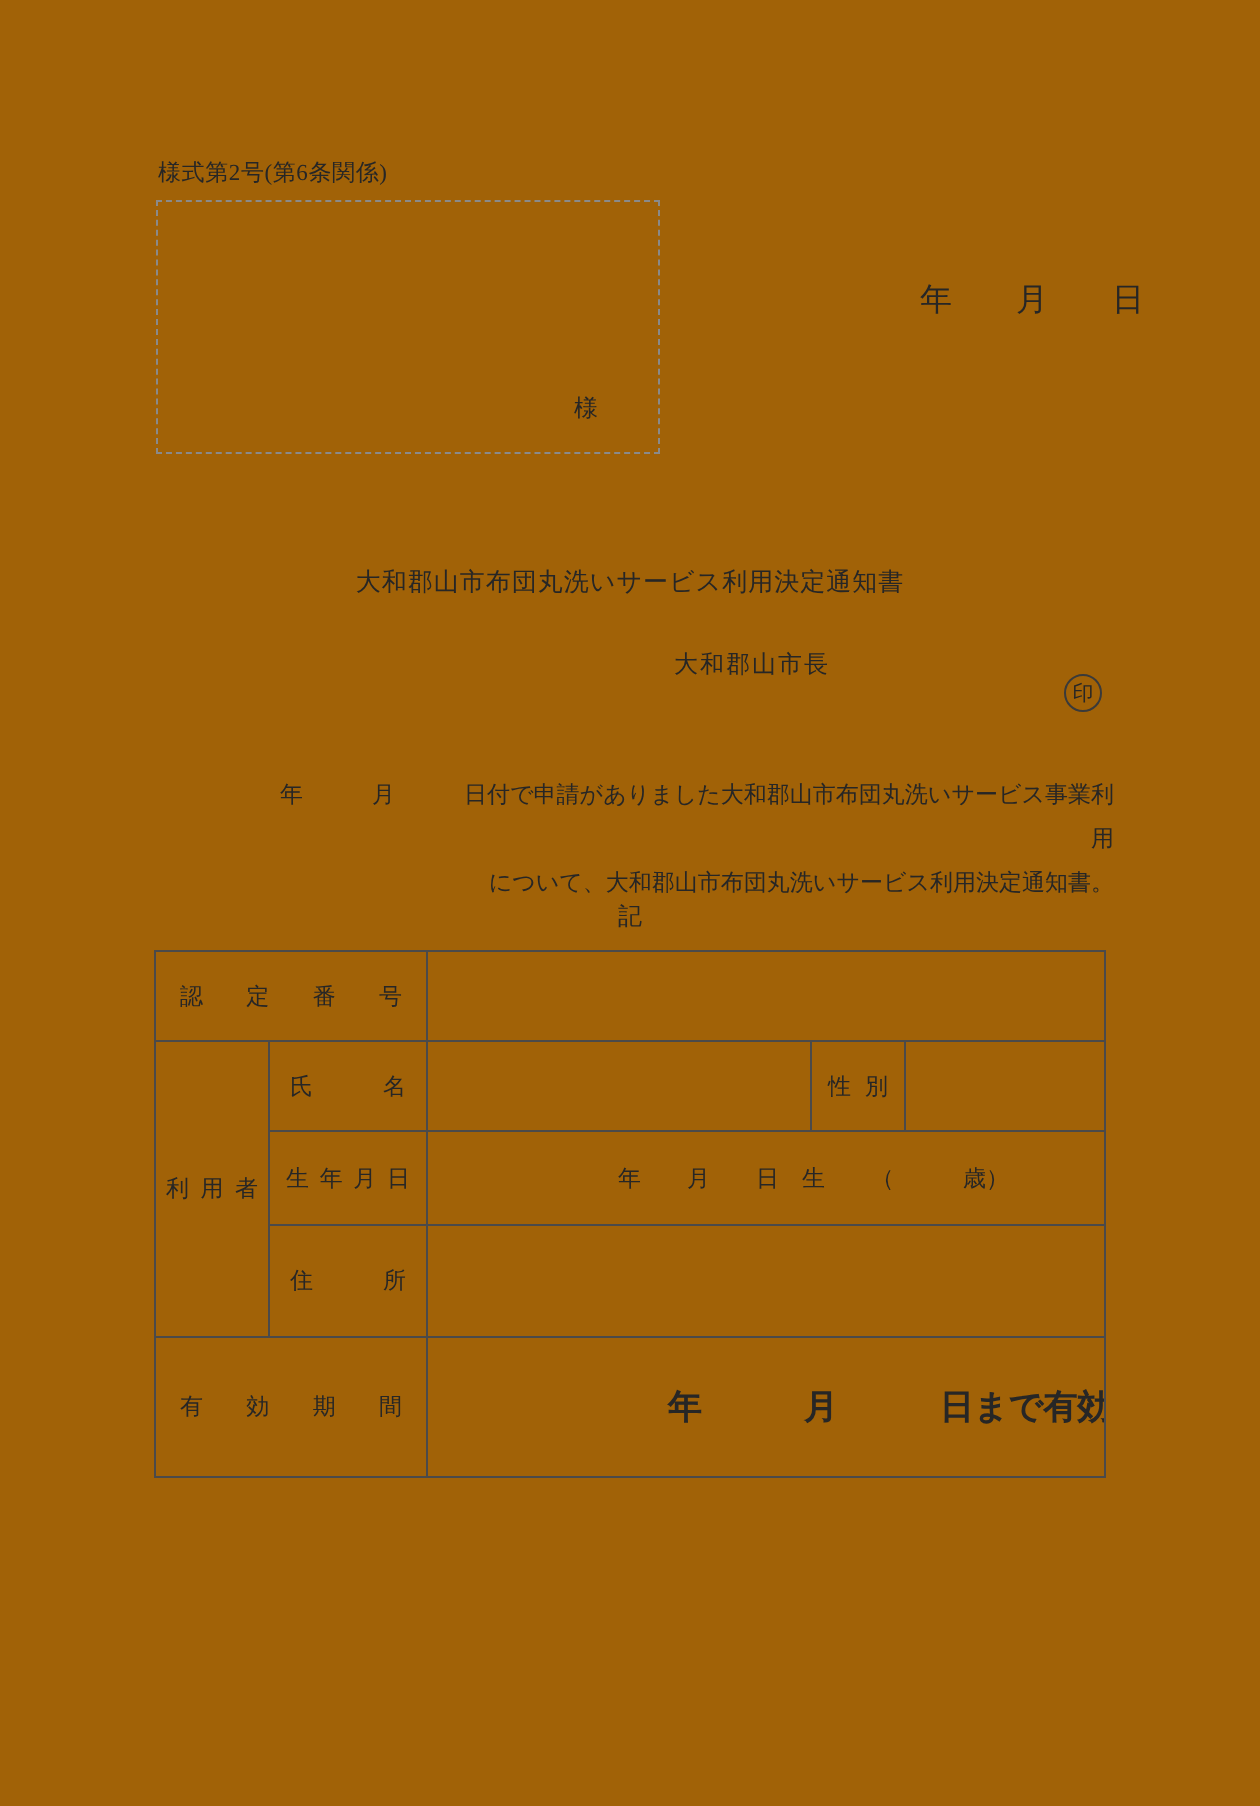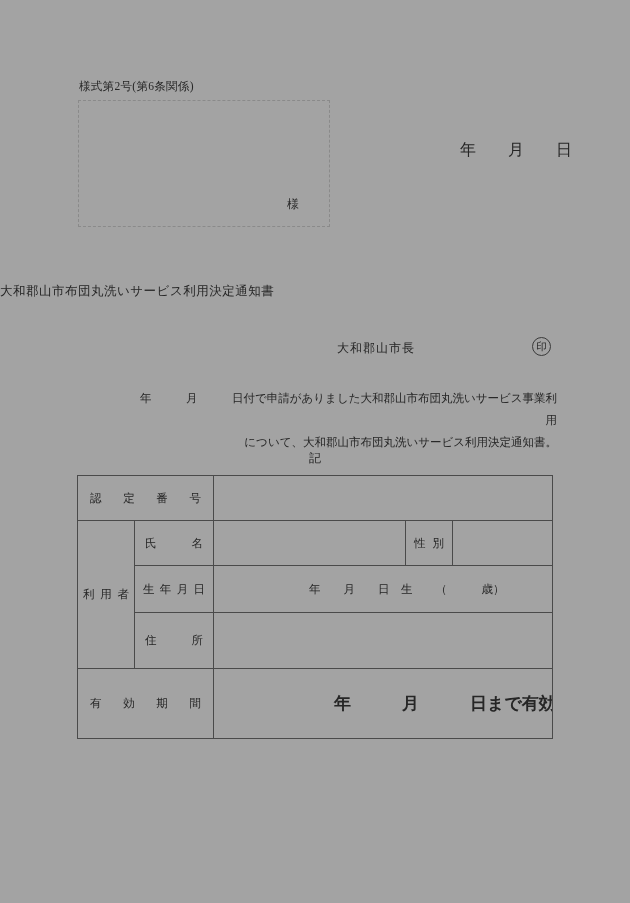--- a/index.html
+++ b/index.html
@@ -1,43 +1,43 @@
 <!DOCTYPE html>
 <html><head>
 <meta charset="utf-8">
 <style>
   html, body { margin: 0; padding: 0; background: #e8e8e8; }
   .page {
     position: relative;
     width: 630px;
     height: 903px;
     margin: 0 auto;
-    background: #a3a3a3;
+    background: #a16207;
     font-family: "Liberation Serif", "DejaVu Serif", serif;
     color: #262626;
     overflow: hidden;
   }
   .abs { position: absolute; }
 
   .form-number { left: 79px; top: 79px; font-size: 11.5px; letter-spacing: 0.3px; }
 
   .recipient-box {
     left: 78px; top: 100px; width: 250px; height: 125px;
     border: 1px dashed #8a8a8a;
   }
   .recipient-sama { position: absolute; right: 30px; bottom: 13px; font-size: 12px; }
 
   .issue-date { left: 460px; top: 102px; font-size: 16px; margin-top: 38px; }
 
   .doc-title {
     left: 0; top: 283px; width: 630px;
-    text-align: left; font-size: 12.5px; letter-spacing: 0.5px;
+    text-align: center; font-size: 12.5px; letter-spacing: 0.5px;
   }
 
-  .sender { left: 337px; top: 340px; font-size: 12px; letter-spacing: 1px; }
+  .sender { left: 337px; top: 324px; font-size: 12px; letter-spacing: 1px; }
 
   .seal {
     left: 532px; top: 337px; width: 19px; height: 19px;
     border: 1.2px solid #3a3a3a; border-radius: 50%;
     display: flex; align-items: center; justify-content: center;
     font-size: 10.5px; box-sizing: border-box;
   }
 
   .body-text { left: 79px; top: 387px; width: 478px; font-size: 11.5px; line-height: 22px; text-align: right; }
   .body-line1 { padding-left: 58px; }

